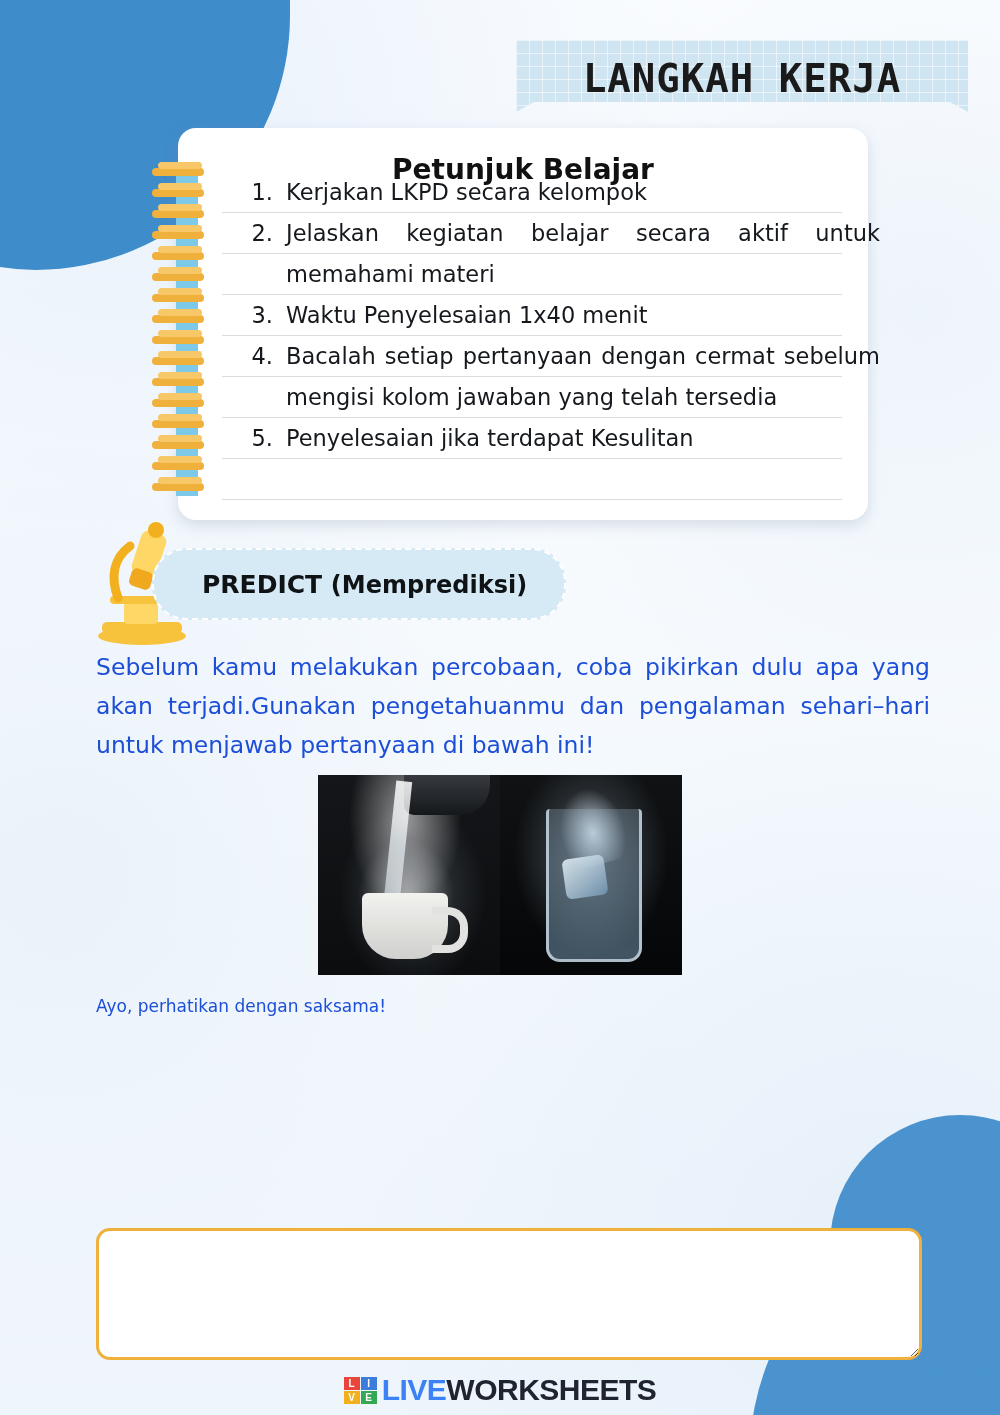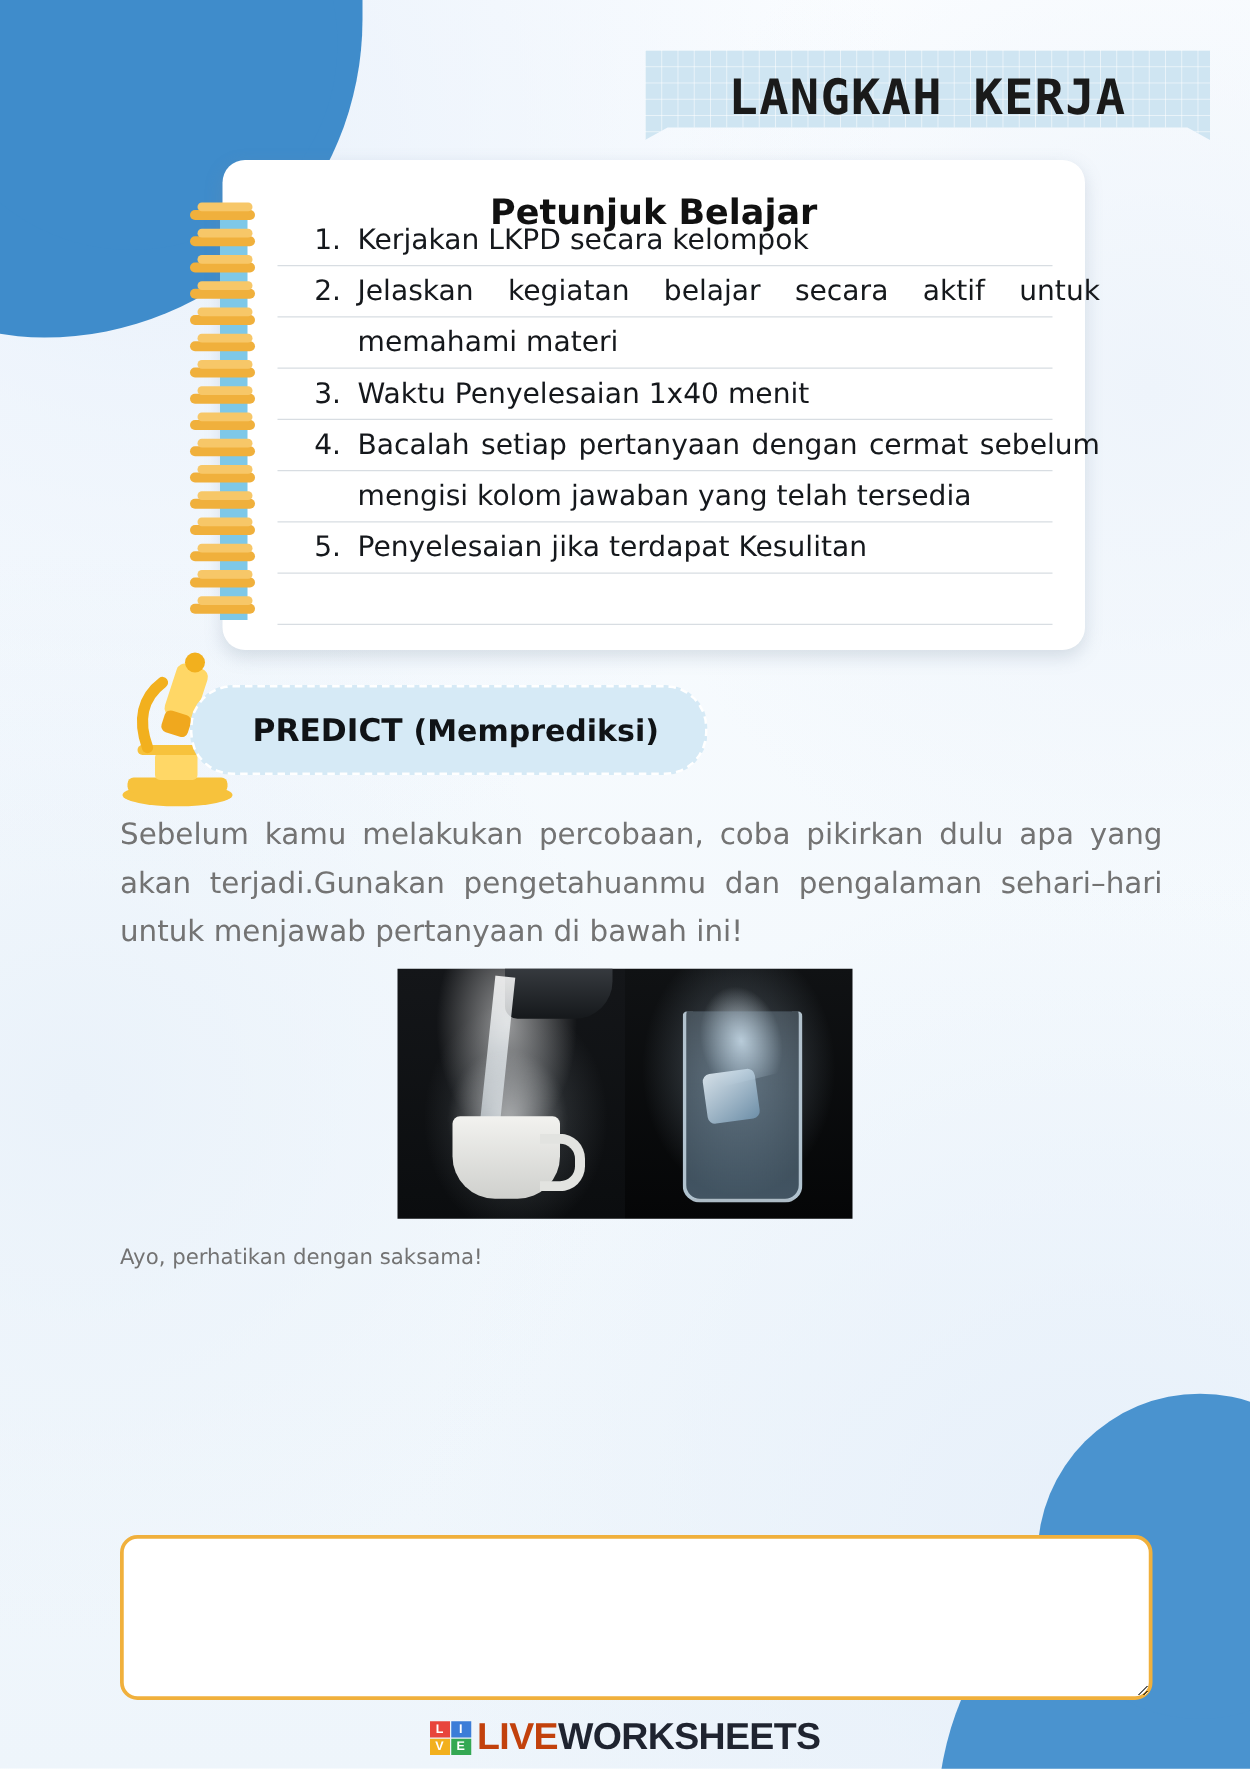--- a/index.html
+++ b/index.html
@@ -207,21 +207,21 @@
     left: 84px;
     top: 518px;
     width: 110px;
     height: 130px;
   }
 
   
   .para {
     position: absolute;
     font-family: "DejaVu Sans", sans-serif;
-    color: #737373;
+    color: #1d4ed8;
   }
   .p-intro {
     left: 96px;
     top: 648px;
     width: 834px;
     font-size: 23.5px;
     line-height: 39px;
     text-align: justify;
   }
   .photos {
@@ -395,21 +395,21 @@
   .lw-i { background: #3b7dd8; }
   .lw-v { background: #f2b01e; }
   .lw-e { background: #34a853; }
   .lw-text {
     font-family: "Liberation Sans", sans-serif;
     font-weight: bold;
     font-size: 30px;
     letter-spacing: -0.5px;
     color: #1f2430;
   }
-  .lw-text .live { color: #c2410c; }
+  .lw-text .live { color: #3b82f6; }
 </style>
 </head>
 <body>
 
 <div class="page-bg"></div>
 <div class="blob blob-tl"></div>
 <div class="blob blob-tl2"></div>
 <div class="blob blob-br"></div>
 <div class="blob blob-br2"></div>
 

